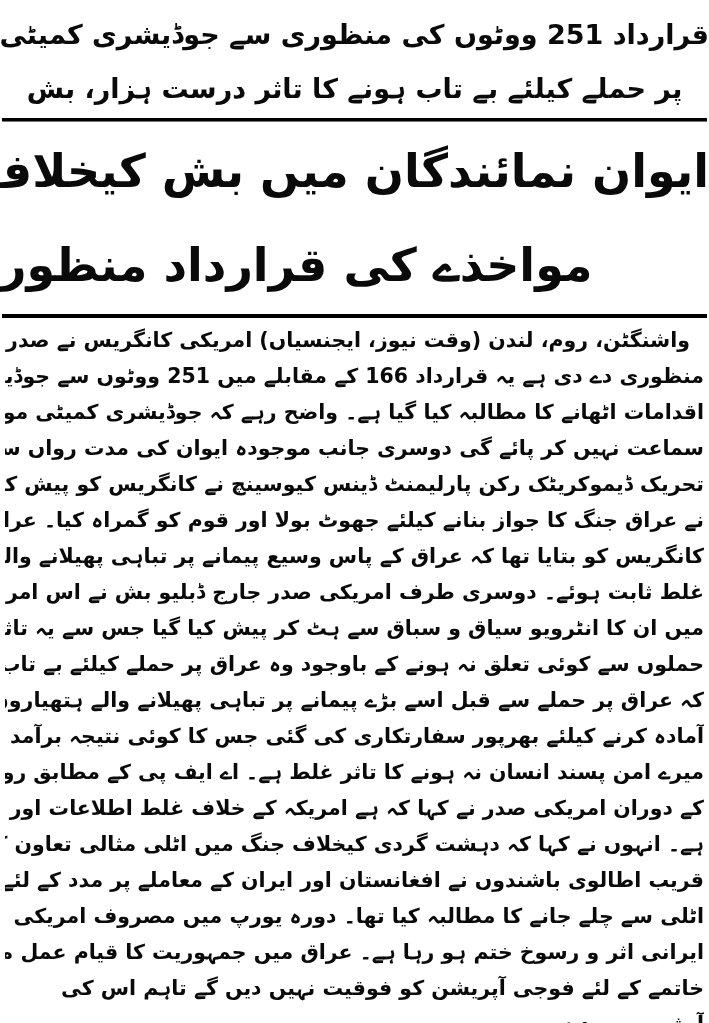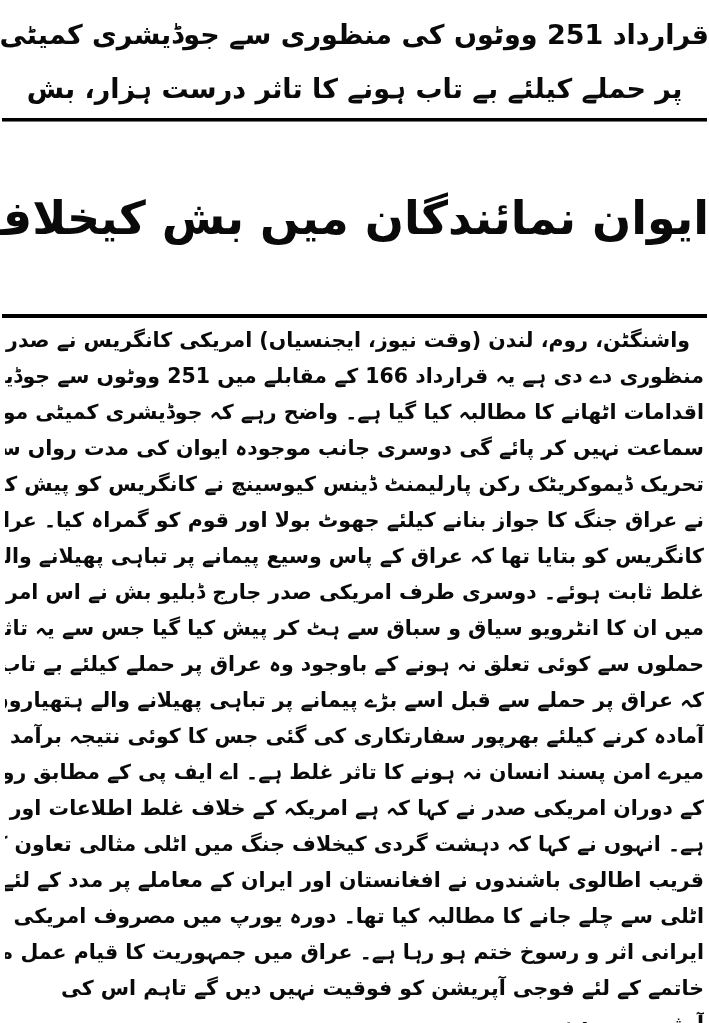--- a/index.html
+++ b/index.html
@@ -85,20 +85,21 @@
 
   <div class="strap">
     <div class="strap-line">قرارداد 251 ووٹوں کی منظوری سے جوڈیشری کمیٹی کے سپرد، عراق</div>
     <div class="strap-line">پر حملے کیلئے بے تاب ہونے کا تاثر درست ہزار، بش</div>
   </div>
 
   <div class="rule-thin"></div>
 
   <div class="headline">
     <div class="headline-line">ایوان نمائندگان میں بش کیخلاف</div>
+    <div class="headline-line">مواخذے کی قرارداد منظور</div>
   </div>
 
   <div class="rule-thick"></div>
 
   <div class="body-text">
     <div class="body-line first">واشنگٹن، روم، لندن (وقت نیوز، ایجنسیاں) امریکی کانگریس نے صدر بش کے خلاف مواخذے کی قرارداد کی</div>
     <div class="body-line">منظوری دے دی ہے یہ قرارداد 166 کے مقابلے میں 251 ووٹوں سے جوڈیشری کمیٹی کو بھیجی گئی جس میں مواخذے کیلئے</div>
     <div class="body-line">اقدامات اٹھانے کا مطالبہ کیا گیا ہے۔ واضح رہے کہ جوڈیشری کمیٹی مواخذے کی تحریک کی آئندہ سال 20 جنوری سے قبل</div>
     <div class="body-line">سماعت نہیں کر پائے گی دوسری جانب موجودہ ایوان کی مدت رواں سال ختم ہو جائے گی۔ رائٹرز کے مطابق مواخذے کی</div>
     <div class="body-line">تحریک ڈیموکریٹک رکن پارلیمنٹ ڈینس کیوسینچ نے کانگریس کو پیش کی تھی۔ اس حوالے سے کیوسینچ نے کہا کہ امریکی صدر</div>

